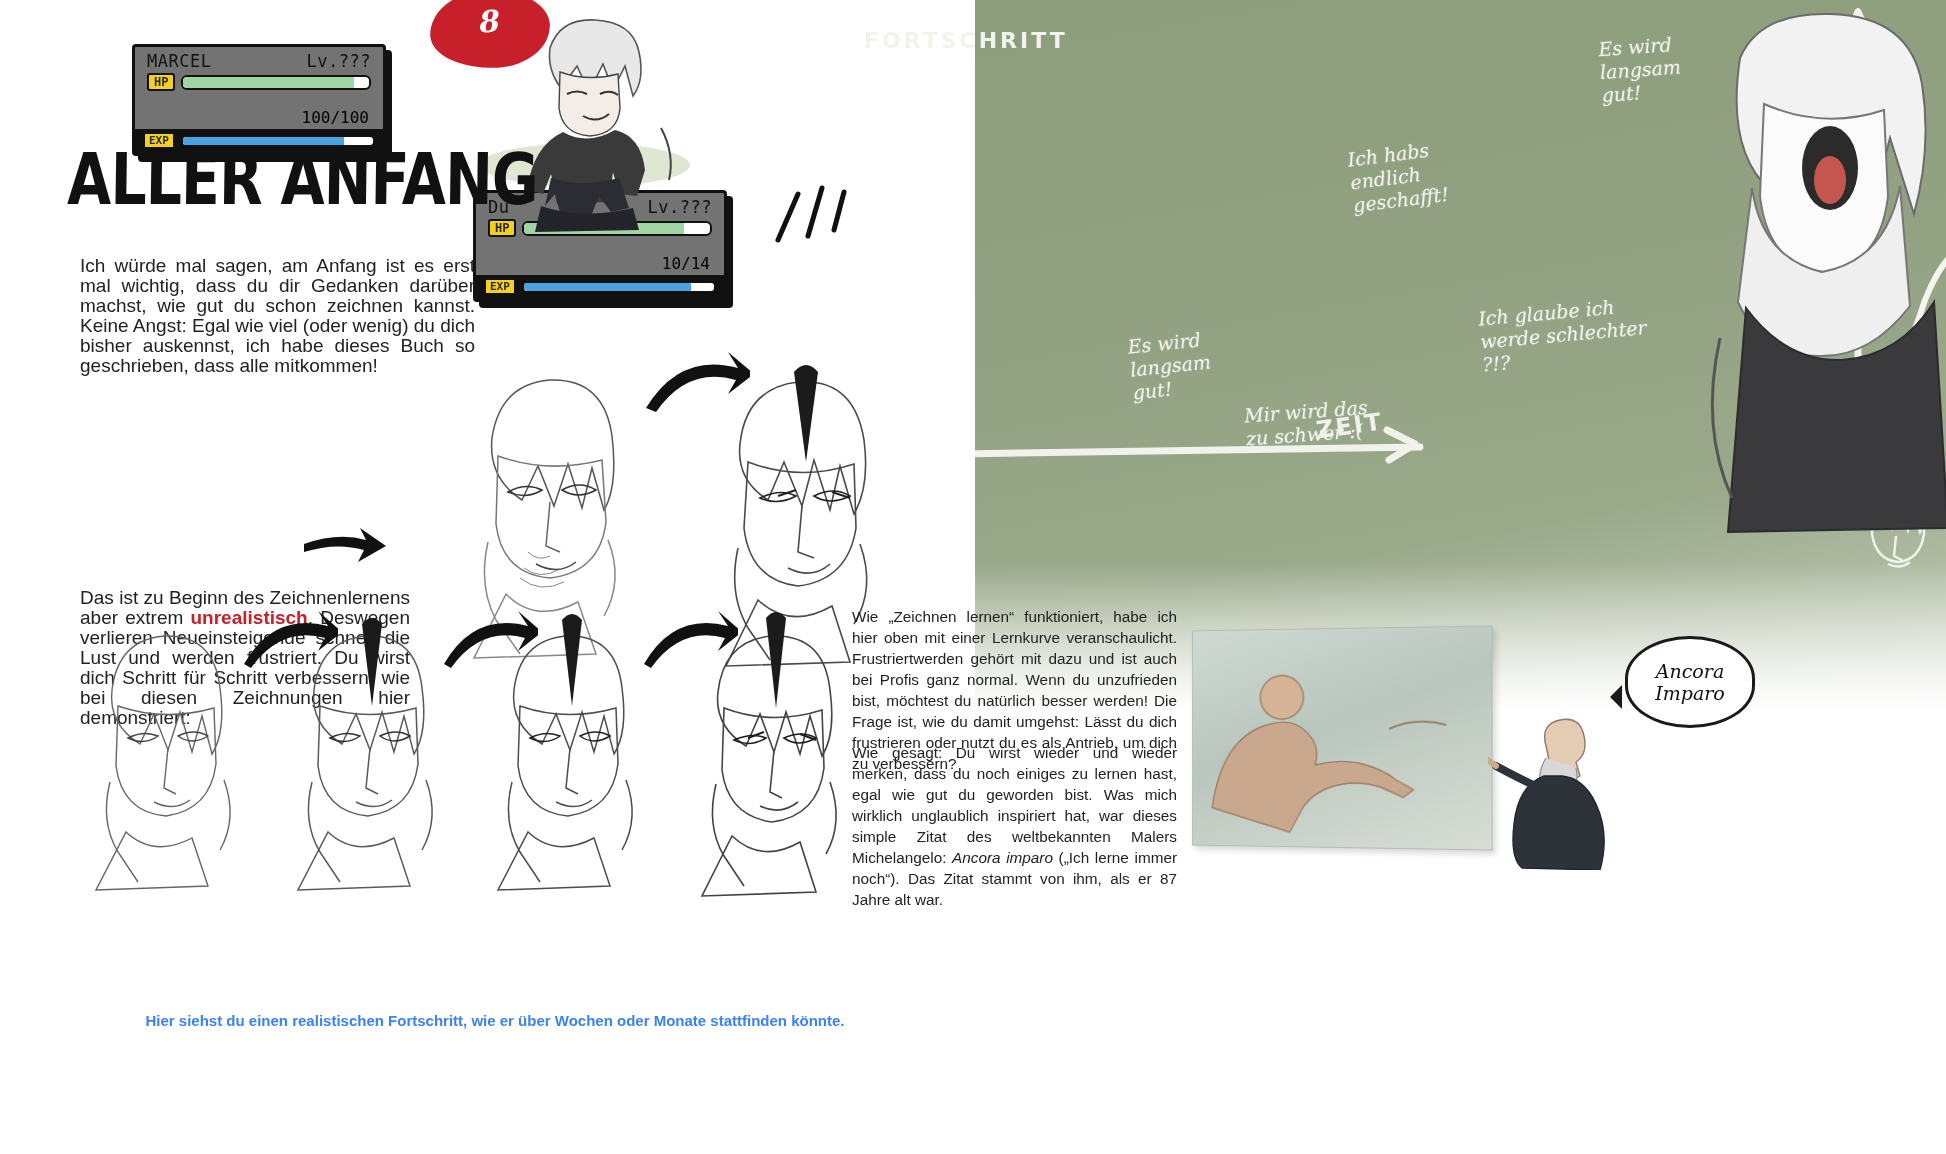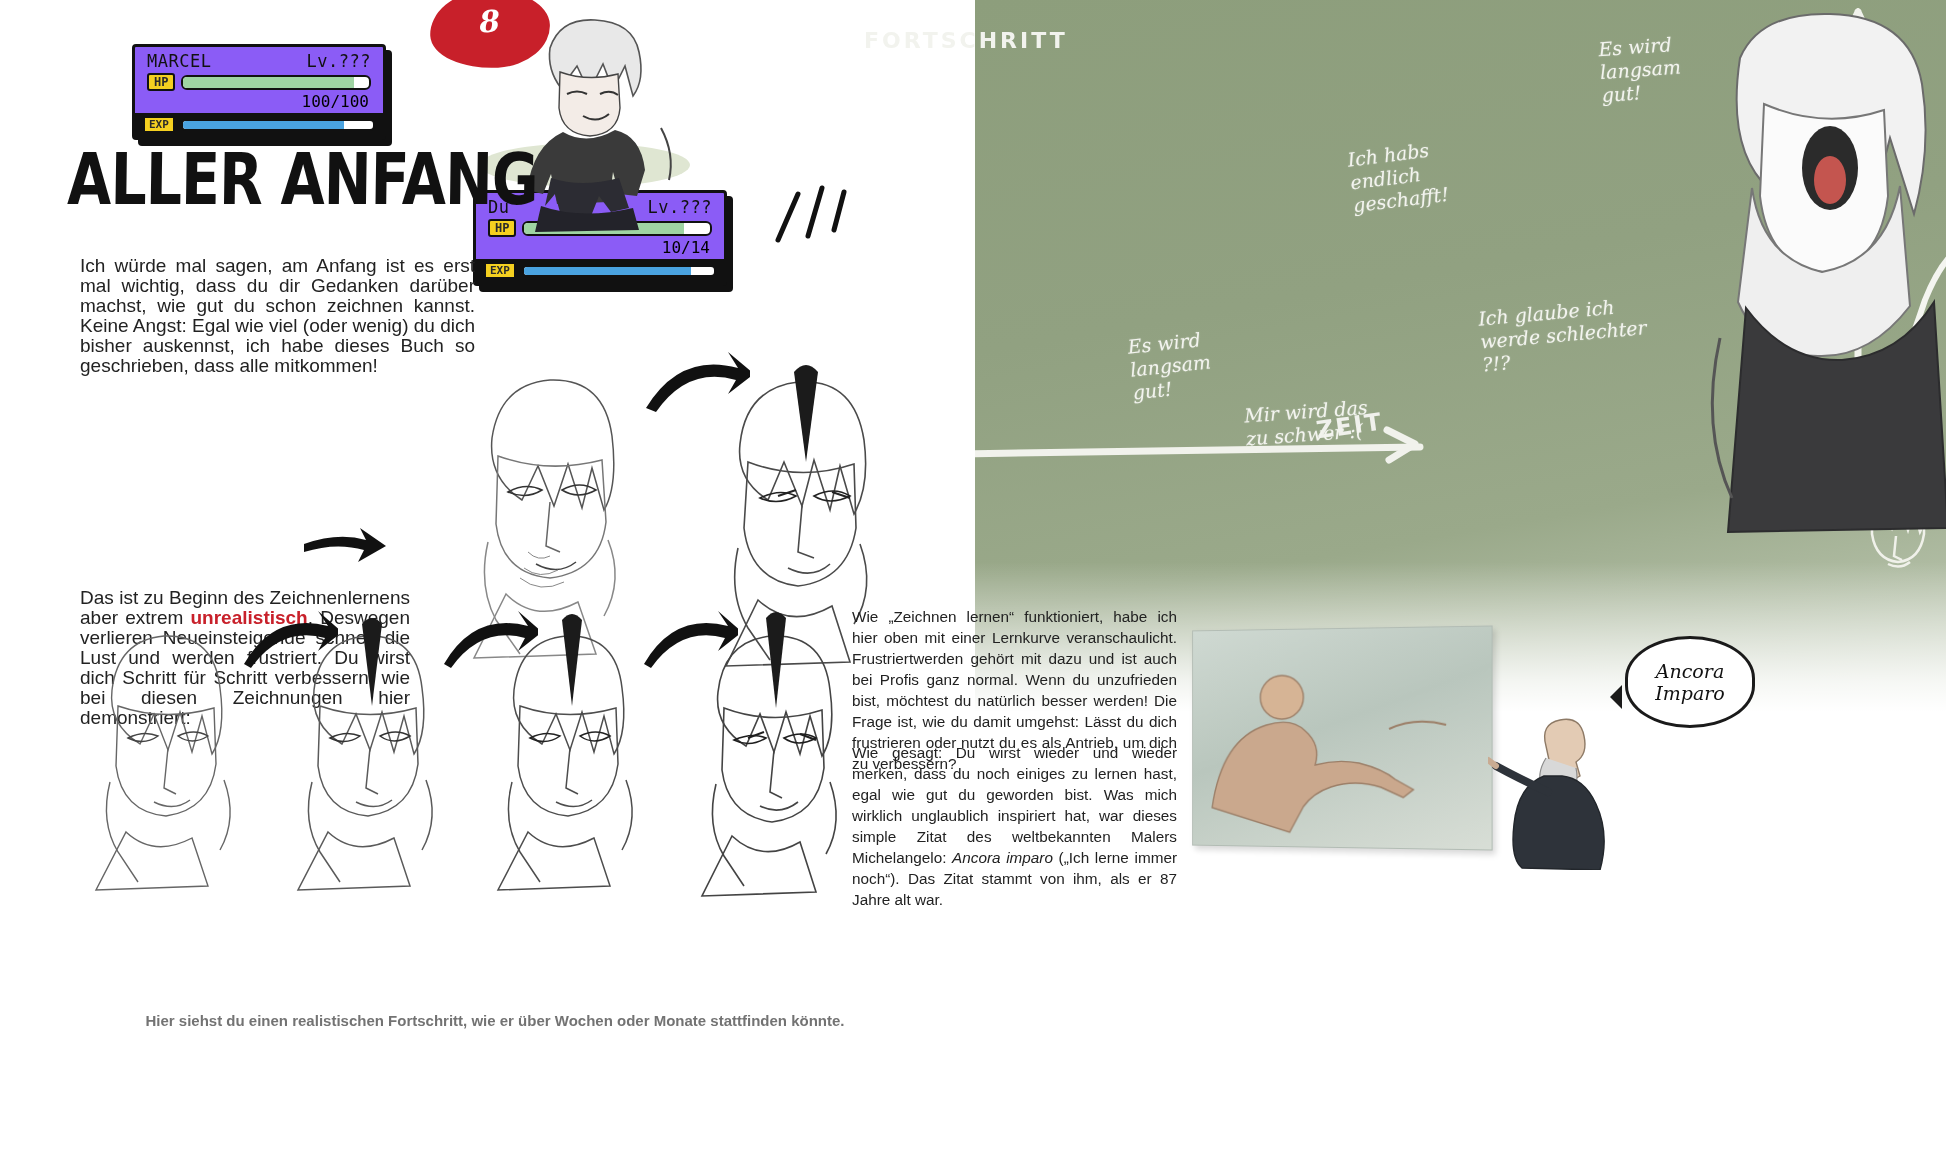--- a/index.html
+++ b/index.html
@@ -22,34 +22,34 @@
     border-radius:48% 52% 45% 55% / 55% 48% 52% 45%;
     transform:rotate(-3deg);
   }
   .page-blob .num{
     position:absolute;left:0;top:14px;width:100%;text-align:center;
     color:#fff;font-family:"DejaVu Serif", serif;font-style:italic;font-size:30px;font-weight:bold;
   }
 
   
   .hpbox{
-    position:absolute;background:#8b5cf6;border:3px solid #111;border-radius:4px;
+    position:absolute;background:#737373;border:3px solid #111;border-radius:4px;
     box-shadow:6px 6px 0 #111;
   }
   .hpbox .row1{display:flex;justify-content:space-between;padding:4px 12px 0 12px;
     font-family:"DejaVu Sans Mono", monospace;font-size:17px;color:#111;letter-spacing:.5px;}
   .hpbox .hprow{display:flex;align-items:center;padding:2px 12px 0 12px;}
   .hpbox .hplabel{
     background:#f5d020;color:#2a2a2a;font-family:"DejaVu Sans Mono", monospace;
     font-size:12px;font-weight:bold;border:2px solid #111;border-radius:3px;
     padding:0 5px;margin-right:6px;line-height:14px;text-align:right;
   }
   .hpbox .bar{flex:1;height:11px;border:2px solid #111;border-radius:6px;background:#fff;overflow:hidden;}
   .hpbox .bar i{display:block;height:100%;background:#9fd4a3;}
-  .hpbox .hpnum{text-align:right;padding:1px 14px 2px 0;font-family:"DejaVu Sans Mono", monospace;font-size:16px;}
+  .hpbox .hpnum{text-align:right;padding:1px 14px 2px 0;font-family:"DejaVu Sans Mono", monospace;font-size:16px;margin-top:16px;}
   .hpbox .exprow{display:flex;align-items:center;background:#111;padding:3px 8px 4px 8px;}
   .hpbox .explabel{
     background:#f5d020;color:#2a2a2a;font-family:"DejaVu Sans Mono", monospace;
     font-size:11px;font-weight:bold;border:2px solid #111;border-radius:2px;padding:0 4px;margin-right:6px;line-height:13px;
   }
   .hpbox .expbar{flex:1;height:8px;background:#fff;border:2px solid #111;border-radius:5px;overflow:hidden;}
   .hpbox .expbar i{display:block;height:100%;background:#4aa3e0;}
 
   #hp-marcel{left:132px;top:44px;width:248px;}
   #hp-du{left:473px;top:190px;width:248px;}
@@ -63,21 +63,21 @@
   }
 
   .body-text{position:absolute;color:#222;font-size:19px;line-height:20px;width:395px;text-align:justify;}
   #para1{left:80px;top:256px;}
   #para2{left:80px;top:428px;width:330px;}
   #para3{left:80px;top:588px;width:330px;}
   .hl{color:#c8202a;font-weight:bold;}
 
   .caption{
     position:absolute;left:100px;top:1010px;width:790px;text-align:center;
-    font-size:15px;font-weight:bold;line-height:22px;color:#737373;
+    font-size:15px;font-weight:bold;line-height:22px;color:#3b82f6;
   }
 
   
   .face{position:absolute;}
   .face svg{display:block;}
 
   
   .right-page{position:absolute;left:975px;top:0;width:971px;height:1154px;background:#ffffff;}
   .chalk-panel{
     position:absolute;left:0;top:0;width:971px;height:712px;

